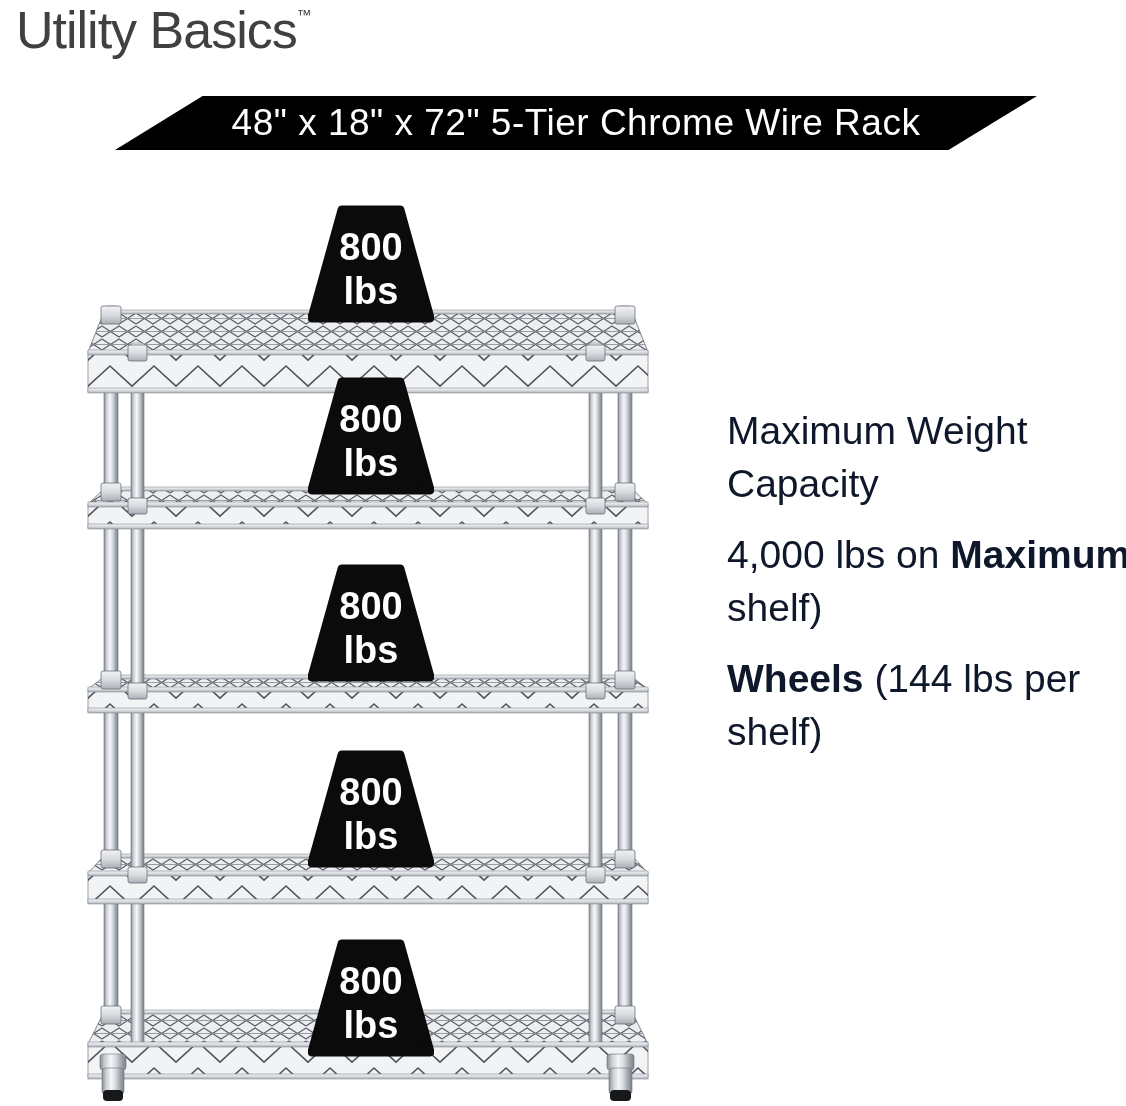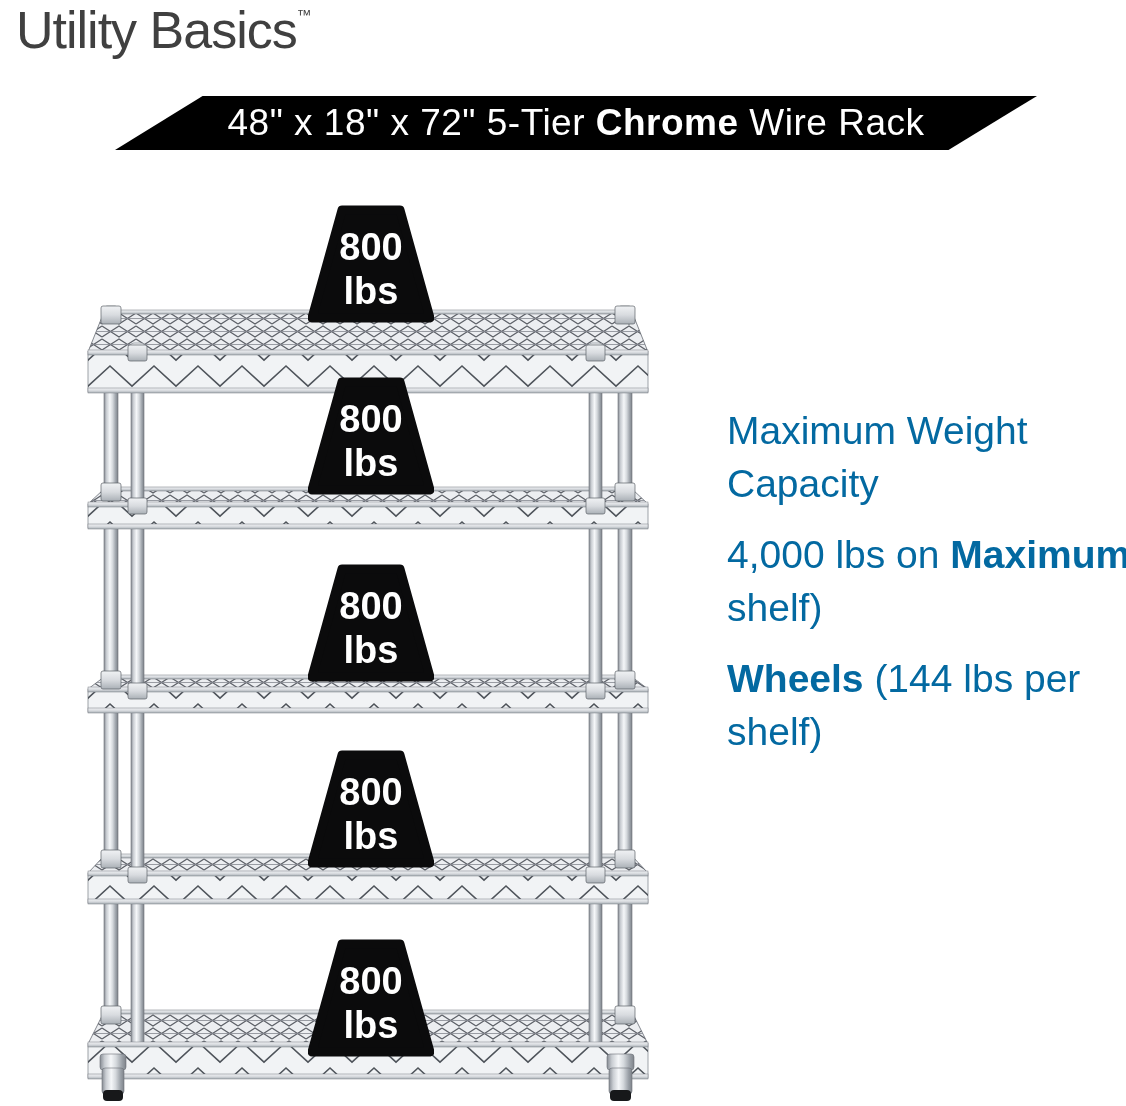--- a/index.html
+++ b/index.html
@@ -9,34 +9,34 @@
   
   .brand{position:absolute;left:16px;top:0px;font-size:52px;font-weight:500;
          letter-spacing:-1px;color:#404040;}
   .brand .tm{font-size:15px;font-weight:500;vertical-align:28px;letter-spacing:0;}
 
   
   .banner{position:absolute;left:115px;top:96px;width:922px;height:54px;background:#000;
           clip-path:polygon(9.5% 0,100% 0,90.4% 100%,0% 100%);
           display:flex;align-items:center;justify-content:center;}
   .banner-text{color:#fff;font-size:37px;font-weight:500;letter-spacing:.5px;white-space:nowrap;}
-  .banner-text b{font-weight:700;}
+  .banner-text b{font-weight:400;}
 
   
   .rack{position:absolute;left:85px;top:298px;width:575px;height:810px;}
 
   
   .weight{position:absolute;left:308px;width:126px;height:118px;}
   .weight text{font-family:"Liberation Sans",sans-serif;font-weight:700;fill:#fff;
                font-size:38px;text-anchor:middle;}
   .w1{top:205px}.w2{top:377px}.w3{top:564px}.w4{top:750px}.w5{top:939px}
 
   
   .info{position:absolute;left:727px;top:404px;width:400px;font-size:39px;
-        line-height:53px;font-weight:400;color:#0369a1;}
+        line-height:53px;font-weight:400;color:#0f172a;}
   .info .line{white-space:nowrap;}
   .info b{font-weight:700;}
   .para{margin-top:18px;}
 </style>
 </head>
 <body>
 
 <div class="brand"><span>Utility Basics</span><span class="tm">™</span></div>
 
 <div class="banner">

